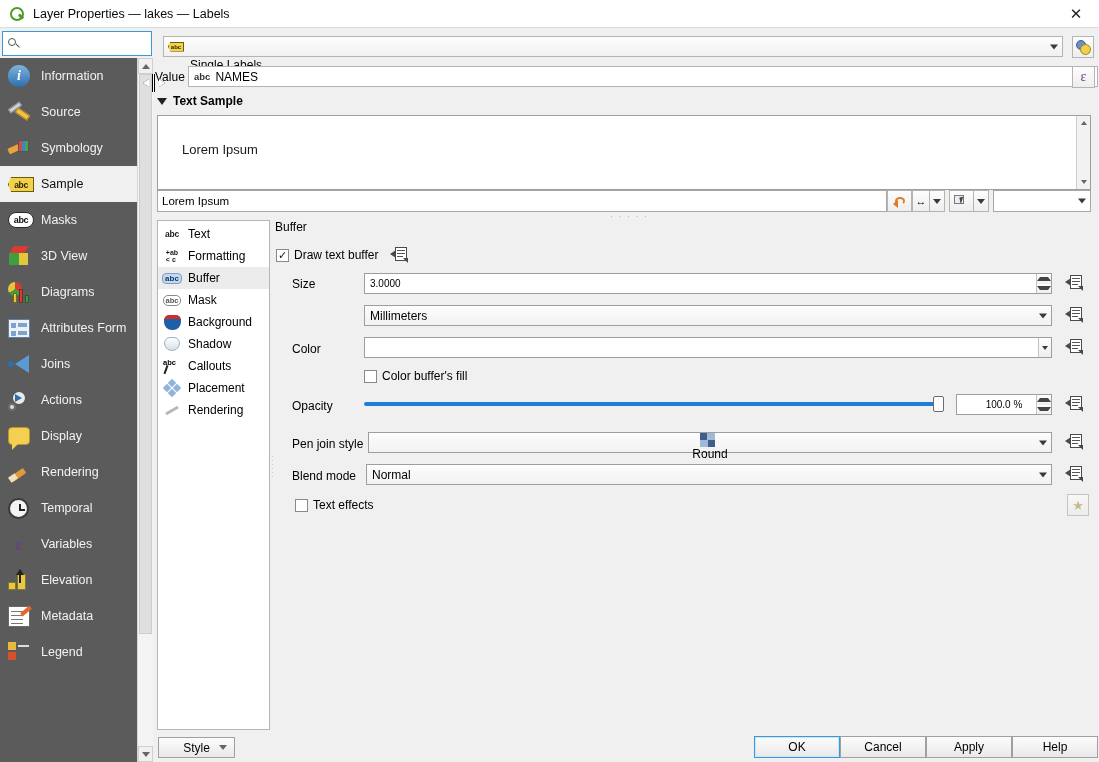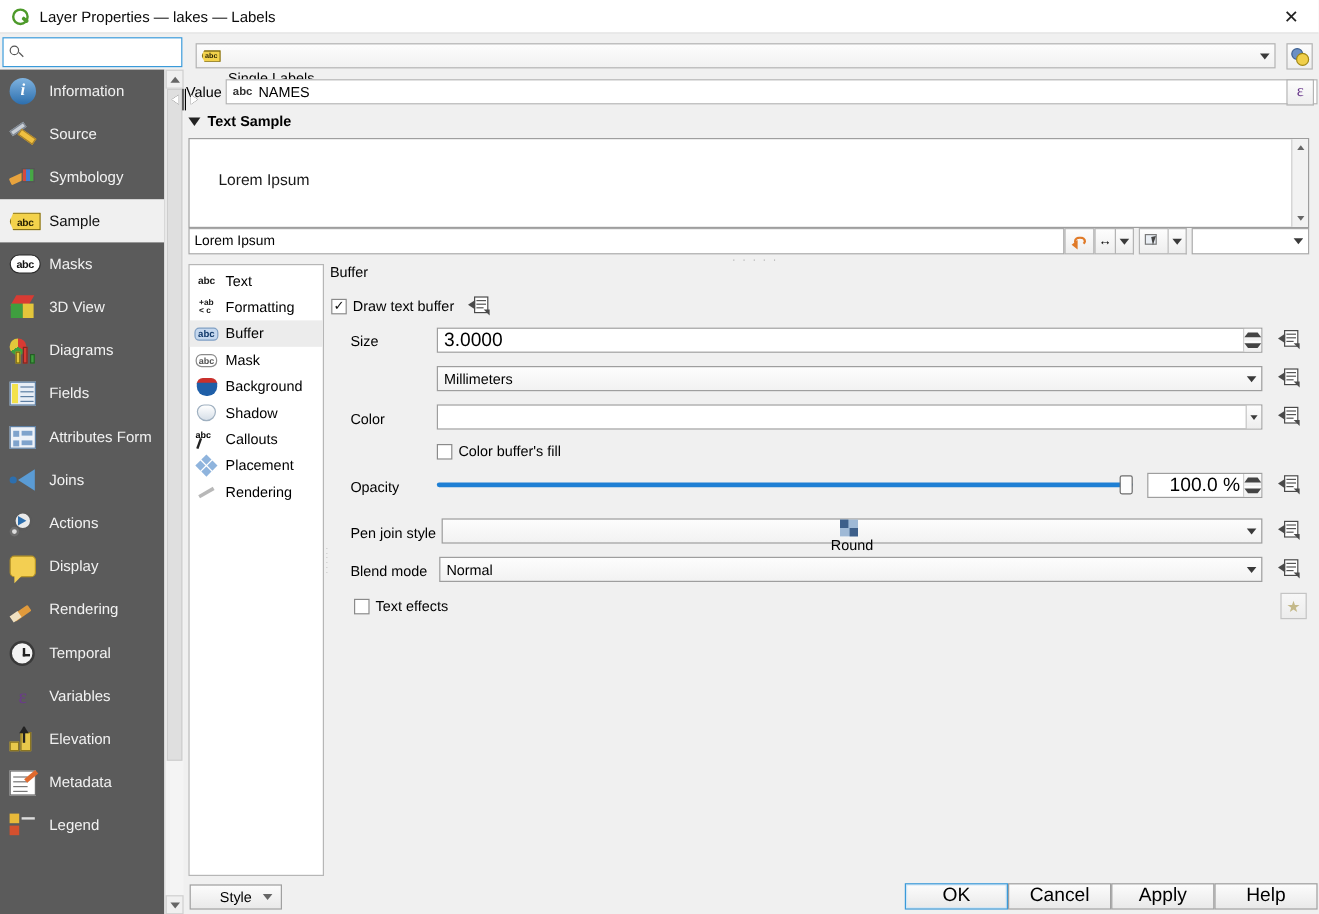--- a/index.html
+++ b/index.html
@@ -268,21 +268,21 @@
 
   
   .group-title { position:absolute; left:275px; top:220px; font-size:12px; }
   .chk-row { position:absolute; display:flex; align-items:center; }
   .chkbox { width:13px; height:13px; border:1px solid #8a8a8a; background:#fff; margin-right:5px;
     display:flex; align-items:center; justify-content:center; cursor:pointer; flex:0 0 auto;}
   .chkbox.on::after { content:"✓"; font-size:11px; color:#111; line-height:1; }
   .field-label { position:absolute; font-size:12px; }
   .tf {
     position:absolute; height:21px; background:#fff; border:1px solid #9e9e9e;
-    display:flex; align-items:center; padding:0 5px; font-size:16px;
+    display:flex; align-items:center; padding:0 5px; font-size:10px;
   }
   .spin-btns { position:absolute; right:0; top:0; width:15px; height:19px;
     display:flex; flex-direction:column; border-left:1px solid #c4c4c4;}
   .spin-btns div { flex:1; display:flex; align-items:center; justify-content:center;
     background:linear-gradient(#fdfdfd,#efefef); cursor:pointer;}
   .cmb {
     position:absolute; height:21px; background:linear-gradient(#fdfdfd,#f2f2f2);
     border:1px solid #9e9e9e; display:flex; align-items:center; padding:0 5px; font-size:12px; cursor:pointer;
   }
   .color-field {
@@ -323,21 +323,21 @@
   .style-btn {
     position:absolute; left:158px; top:737px; width:77px; height:21px;
     border:1px solid #a0a0a0; background:linear-gradient(#fcfcfc,#e9e9e9);
     display:flex; align-items:center; justify-content:center; font-size:12px; cursor:pointer;
   }
   .style-btn .ar { position:absolute; right:7px; width:0;height:0;
     border-left:4px solid transparent;border-right:4px solid transparent;border-top:5px solid #666;}
   .dlg-btn {
     position:absolute; top:736px; width:86px; height:22px;
     border:1px solid #a0a0a0; background:linear-gradient(#fcfcfc,#e9e9e9);
-    display:flex; align-items:center; justify-content:center; font-size:16px; cursor:pointer;
+    display:flex; align-items:center; justify-content:center; font-size:12px; cursor:pointer;
   }
   .dlg-btn.primary { border:1px solid #3a9ad9; box-shadow: inset 0 0 0 1px #cfe6f7; }
   .dots { position:absolute; left:610px; top:211px; color:#b0b0b0; font-size:9px; letter-spacing:1.5px;}
   .vdots { position:absolute; left:271px; top:455px; color:#c4c4c4; font-size:8px; line-height:4px;}
 </style>
 </head>
 <body>
 
 <div class="window">
 
@@ -408,32 +408,20 @@
     <div class="side-item">
       <div class="side-ico">
           <div class="ic-diag">
             <div class="pie"></div>
             <div class="b1"></div>
             <div class="b2"></div>
             <div class="b3"></div>
           </div>
         </div>
       <span>Diagrams</span>
-    </div>
-    <div class="side-item">
-      <div class="side-ico">
-          <div class="ic-fields">
-            <div class="hi"></div>
-            <div class="ln" style="top:3px"></div>
-            <div class="ln" style="top:7px"></div>
-            <div class="ln" style="top:11px"></div>
-            <div class="ln" style="top:15px"></div>
-          </div>
-        </div>
-      <span>Fields</span>
     </div>
     <div class="side-item">
       <div class="side-ico">
           <div class="ic-af">
             <div class="bx" style="left:2px;top:3px;width:5px;height:5px"></div>
             <div class="bx" style="left:9px;top:3px;width:9px;height:4px"></div>
             <div class="bx" style="left:2px;top:11px;width:5px;height:5px"></div>
             <div class="bx" style="left:9px;top:11px;width:9px;height:4px"></div>
           </div>
         </div>

